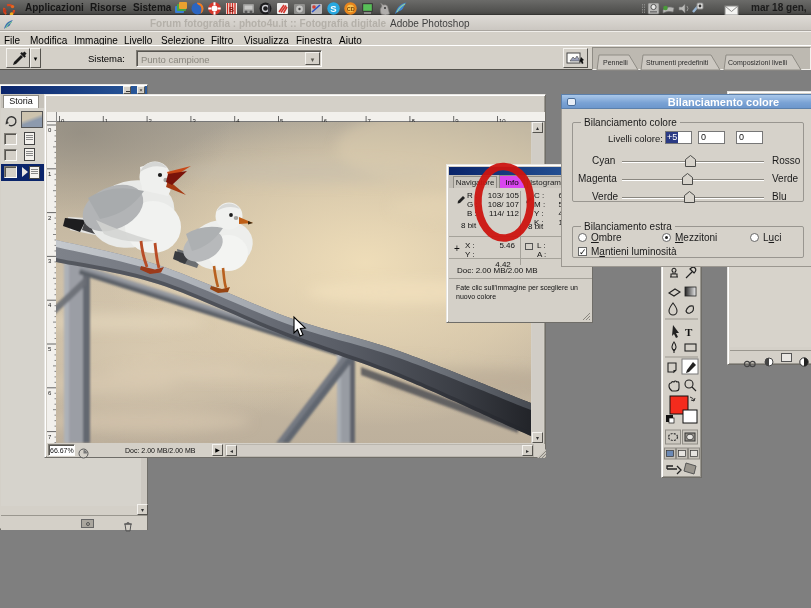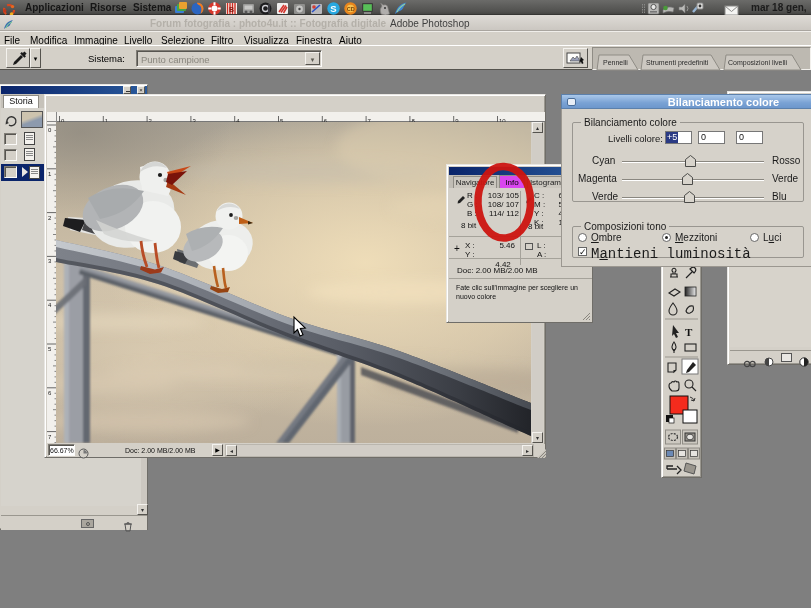--- a/index.html
+++ b/index.html
@@ -704,27 +704,27 @@
   <svg class="abs" style="left:120px;top:79px;" width="11" height="12" viewBox="0 0 11 12">
         <polygon points="5.5,0.5 10.5,4.5 10.5,11.5 0.5,11.5 0.5,4.5" fill="#d8d4cc" stroke="#4a4a48"></polygon>
       </svg>
   <div class="abs" style="left:30px;top:97px;font-size:10px;color:#1a1a1a;">Verde</div>
   <div class="abs" style="left:210px;top:97px;font-size:10px;color:#1a1a1a;">Blu</div>
   <div class="abs" style="left:60px;top:103px;width:142px;height:2px;background:#8a8780;border-bottom:1px solid #fff;"></div>
   <svg class="abs" style="left:122px;top:97px;" width="11" height="12" viewBox="0 0 11 12">
         <polygon points="5.5,0.5 10.5,4.5 10.5,11.5 0.5,11.5 0.5,4.5" fill="#d8d4cc" stroke="#4a4a48"></polygon>
       </svg>
   <fieldset class="abs" style="left:10px;top:127px;width:232px;height:37px;border:1px solid #999690;border-radius:2px;">
-    <legend style="font-size:10px;color:#1a1a1a;margin-left:8px;padding:0 3px;">Composizioni tono</legend>
+    <legend style="font-size:10px;color:#1a1a1a;margin-left:8px;padding:0 3px;">Bilanciamento estra</legend>
   </fieldset>
   <div class="abs" style="left:16px;top:139px;width:9px;height:9px;border-radius:50%;background:#fff;border:1px solid #666;"></div>
   <div class="abs" style="left:29px;top:138px;font-size:10px;color:#1a1a1a;"><span style="text-decoration:underline">O</span>mbre</div>
   <div class="abs" style="left:100px;top:139px;width:9px;height:9px;border-radius:50%;background:#fff;border:1px solid #666;">
         <div class="abs" style="left:2px;top:2px;width:3px;height:3px;border-radius:50%;background:#222;"></div>
       </div>
   <div class="abs" style="left:113px;top:138px;font-size:10px;color:#1a1a1a;"><span style="text-decoration:underline">M</span>ezzitoni</div>
   <div class="abs" style="left:188px;top:139px;width:9px;height:9px;border-radius:50%;background:#fff;border:1px solid #666;"></div>
   <div class="abs" style="left:201px;top:138px;font-size:10px;color:#1a1a1a;">L<span style="text-decoration:underline">u</span>ci</div>
   <div class="abs" style="left:16px;top:153px;width:9px;height:9px;background:#fff;border:1px solid #666;font-size:9px;line-height:9px;color:#111;">✓</div>
-  <div class="abs" style="left:29px;top:152px;font-size:14px;color:#1a1a1a;font-family:Liberation Mono, monospace;">M<span style="text-decoration:underline">a</span>ntieni luminosità</div>
+  <div class="abs" style="left:29px;top:152px;font-size:10px;color:#1a1a1a;">M<span style="text-decoration:underline">a</span>ntieni luminosità</div>
 </div>
 
 </div>
 
 </body></html>

